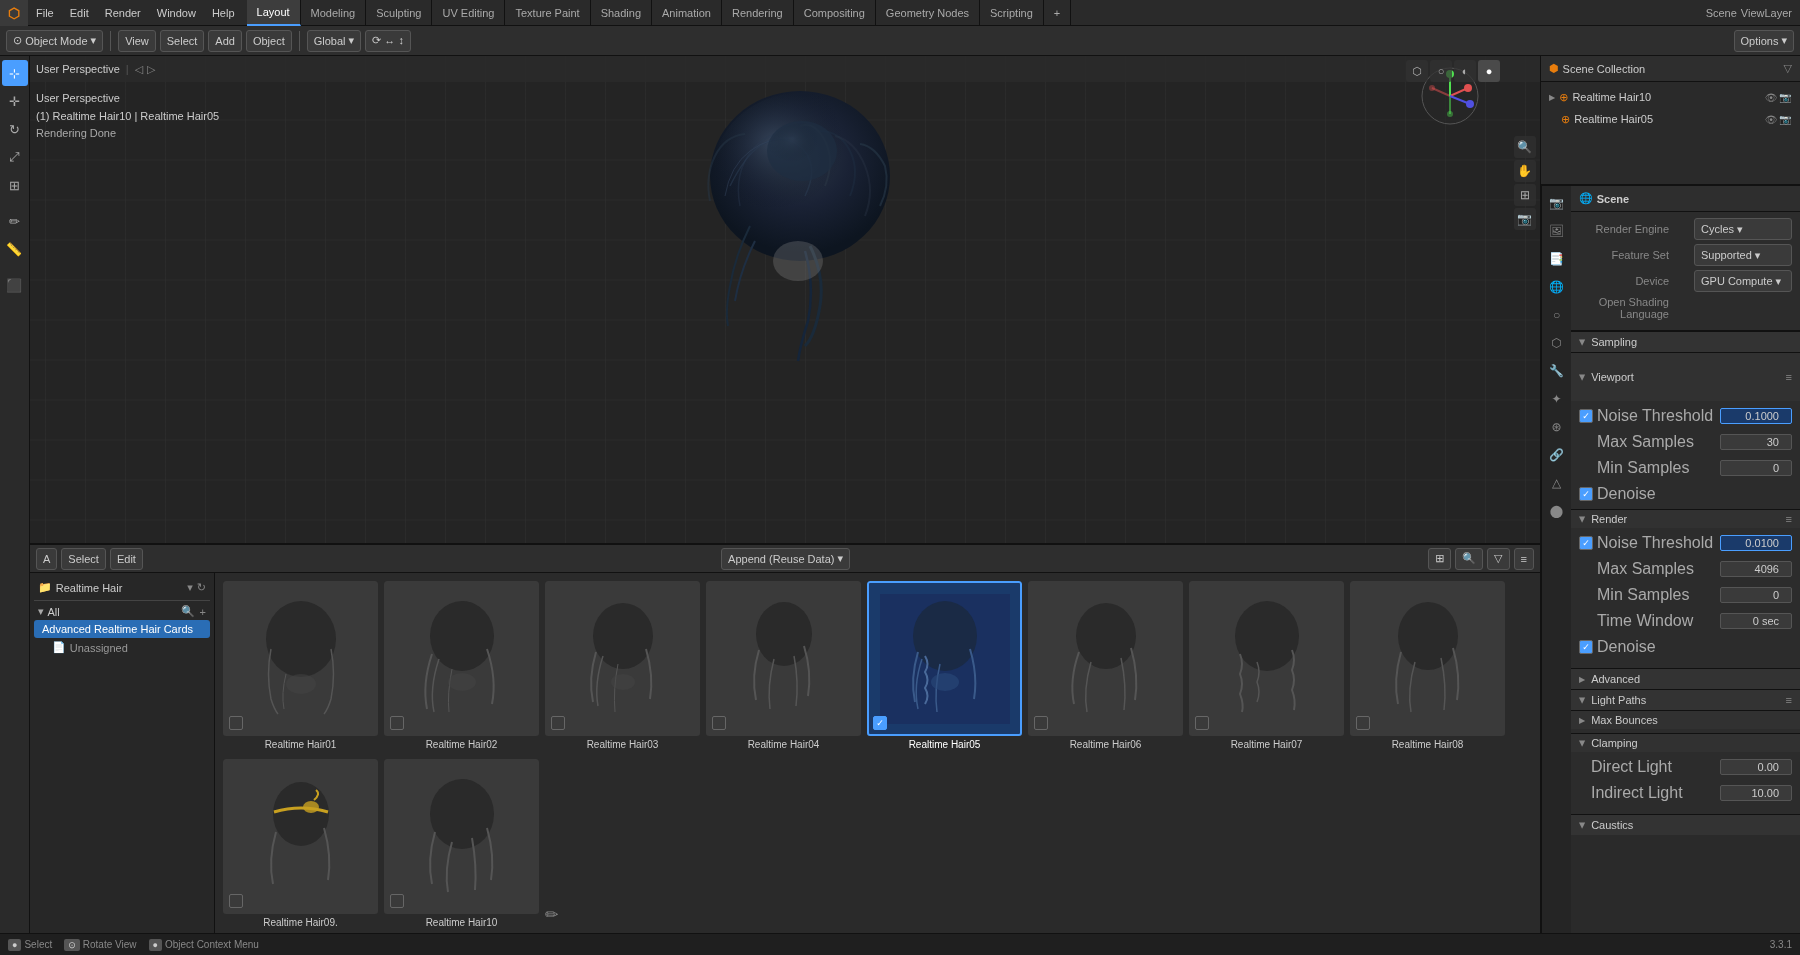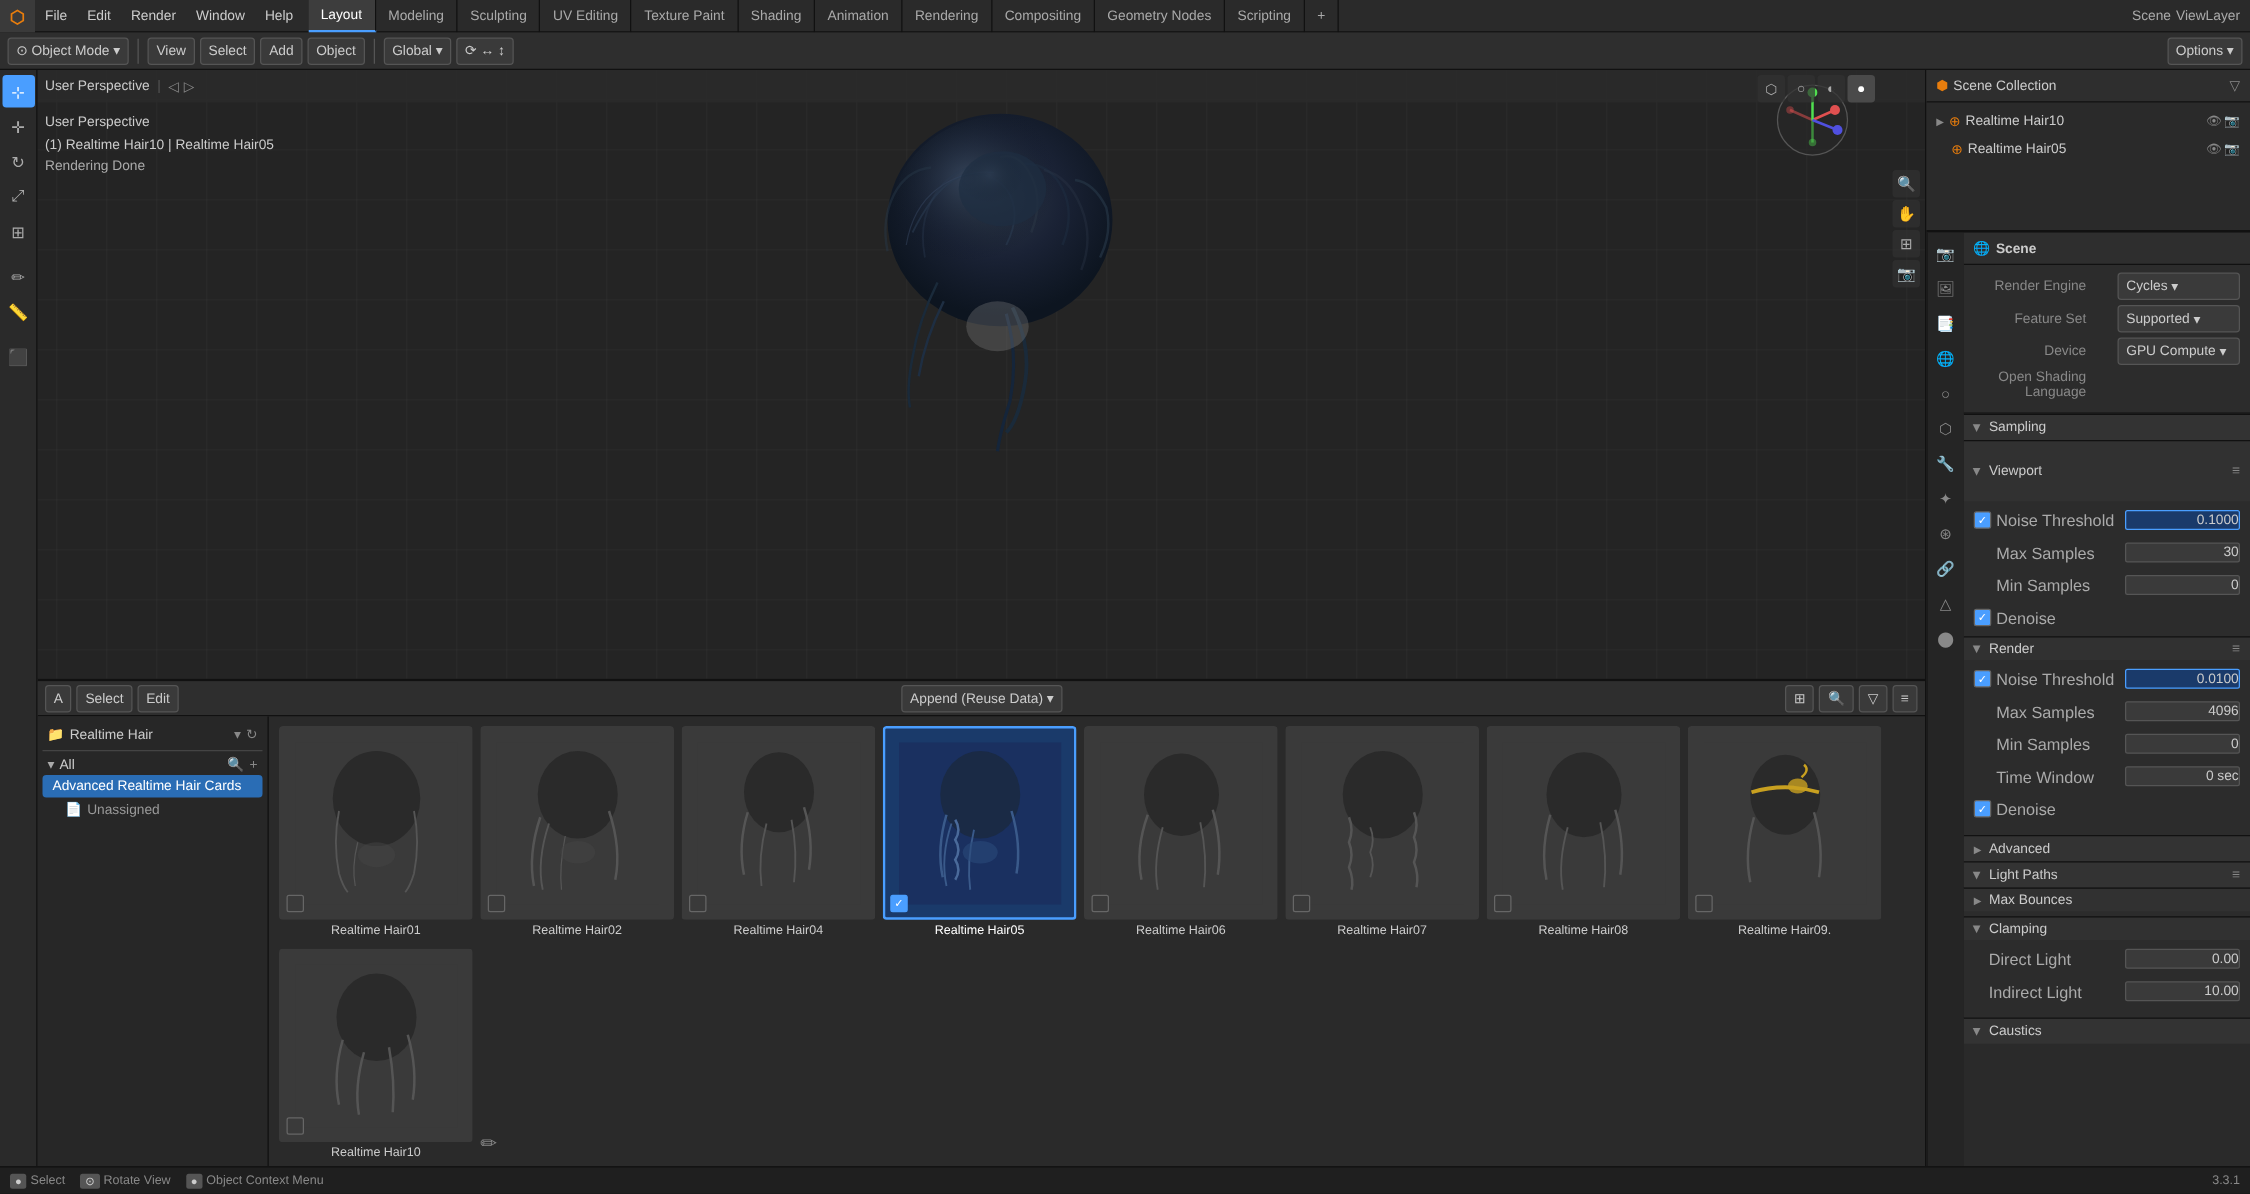--- a/index.html
+++ b/index.html
@@ -361,30 +361,30 @@
     }
     .prop-row {
       display: flex;
       align-items: center;
       margin-bottom: 4px;
       height: 22px;
     }
     .prop-label {
       flex: 1;
       color: #aaa;
-      font-size: 13px;
+      font-size: 16px;
     }
     .prop-value {
       background: #3a3a3a;
       border: 1px solid #555;
       color: #ccc;
-      padding: 1px 0;
+      padding: 1px 12px;
       font-size: 11px;
       text-align: right;
-      width: 92px;
+      width: 72px;
       border-radius: 2px;
     }
     .prop-value.blue { background: #1a3a6a; border-color: #4a9eff; }
     .prop-checkbox {
       width: 14px;
       height: 14px;
       background: #3a3a3a;
       border: 1px solid #666;
       border-radius: 2px;
       display: flex;
@@ -744,20 +744,35 @@
                 <path d="M42,65 Q32,95 37,118" stroke="#555" stroke-width="1.5" fill="none"></path>
                 <path d="M90,55 Q100,85 95,110" stroke="#555" stroke-width="2" fill="none"></path>
                 <path d="M55,75 Q50,100 52,118" stroke="#555" stroke-width="1" fill="none"></path>
                 <ellipse cx="65" cy="88" rx="14" ry="9" fill="#444" opacity="0.5"></ellipse>
               </svg>
               <div class="asset-check"></div>
             </div>
             <div class="asset-name">Realtime Hair02</div>
           </div>
 
+          <div class="asset-item">
+            <div class="asset-thumb">
+              <svg width="130" height="130" viewBox="0 0 130 130">
+                <rect width="130" height="130" fill="#3a3a3a"></rect>
+                <ellipse cx="65" cy="42" rx="30" ry="33" fill="#2a2a2a"></ellipse>
+                <path d="M38,58 Q30,85 35,108" stroke="#555" stroke-width="2" fill="none"></path>
+                <path d="M45,62 Q36,90 40,112" stroke="#555" stroke-width="1.5" fill="none"></path>
+                <path d="M88,55 Q96,82 92,105" stroke="#555" stroke-width="2" fill="none"></path>
+                <path d="M60,70 Q55,95 57,118" stroke="#555" stroke-width="1" fill="none"></path>
+                <ellipse cx="65" cy="88" rx="12" ry="8" fill="#444" opacity="0.5"></ellipse>
+              </svg>
+              <div class="asset-check"></div>
+            </div>
+            <div class="asset-name">Realtime Hair03</div>
+          </div>
 
           <div class="asset-item">
             <div class="asset-thumb">
               <svg width="130" height="130" viewBox="0 0 130 130">
                 <rect width="130" height="130" fill="#3a3a3a"></rect>
                 <ellipse cx="65" cy="40" rx="28" ry="32" fill="#2a2a2a"></ellipse>
                 <path d="M40,56 Q32,82 37,106" stroke="#555" stroke-width="2" fill="none"></path>
                 <path d="M85,52 Q93,78 89,102" stroke="#555" stroke-width="2" fill="none"></path>
                 <path d="M55,65 Q48,92 51,115" stroke="#555" stroke-width="1.5" fill="none"></path>
                 <path d="M75,62 Q80,88 77,112" stroke="#555" stroke-width="1.5" fill="none"></path>

